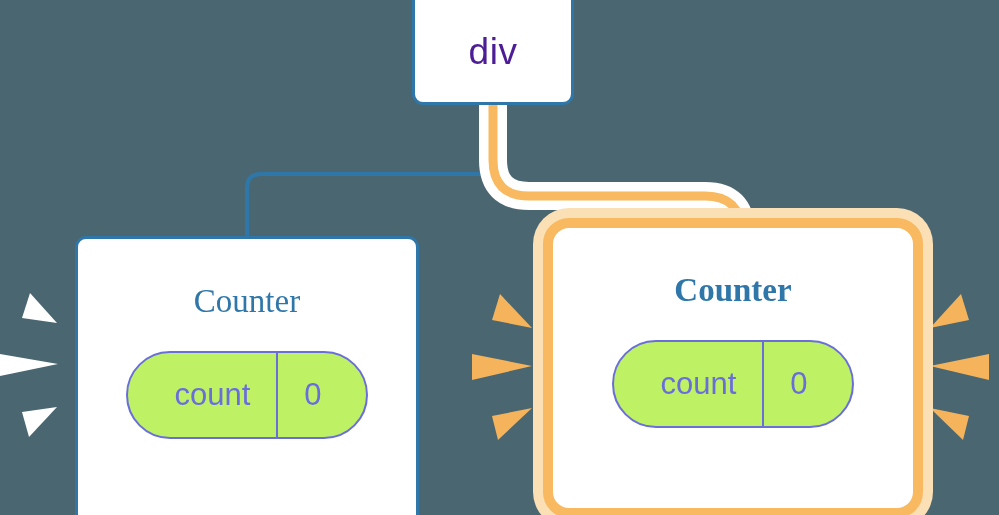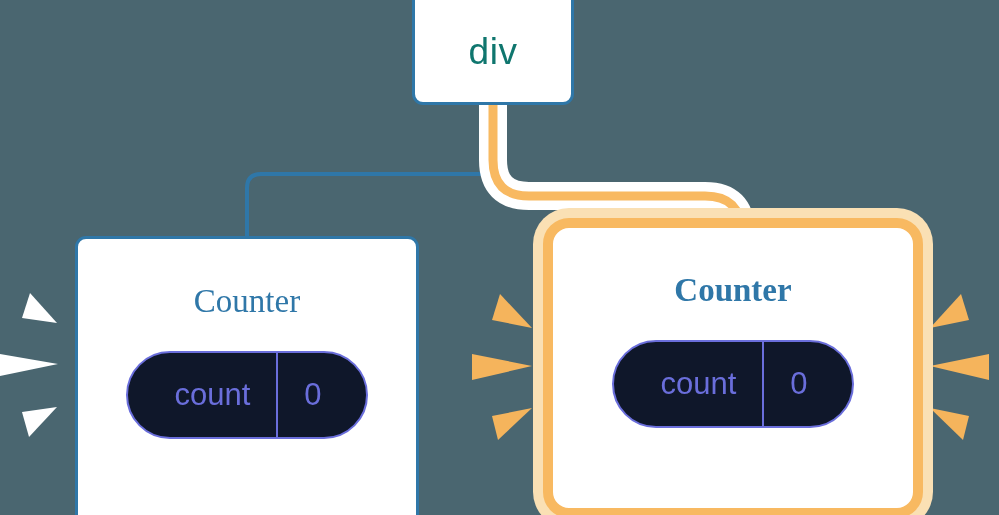--- a/index.html
+++ b/index.html
@@ -35,21 +35,21 @@
     width: 162px;
     height: 121px;
     border: 3px solid #2f77a8;
     border-radius: 11px;
     display: flex;
     align-items: center;
     justify-content: center;
   }
   #node-div .node-title {
     font-size: 37px;
-    color: #0f766e;
+    color: #4c1d95;
     font-weight: 400;
     letter-spacing: 0.5px;
     margin-top: 14px;
     text-align: center;
   }
   
   #node-counter-left {
     left: 75px;
     top: 236px;
     width: 344px;
@@ -84,21 +84,21 @@
   .counter-title.bold {
     font-weight: 700;
   }
   .state-pill {
     margin-top: 31px;
     display: flex;
     align-items: stretch;
     border: 2px solid #6a6edb;
     border-radius: 999px;
     height: 84px;
-    background: #0f172a;
+    background: #bef264;
     overflow: hidden;
   }
   .state-pill .pill-key {
     display: flex;
     align-items: center;
     justify-content: center;
     padding: 0 26px 0 46px;
     font-size: 31px;
     color: #6a6edb;
   }

